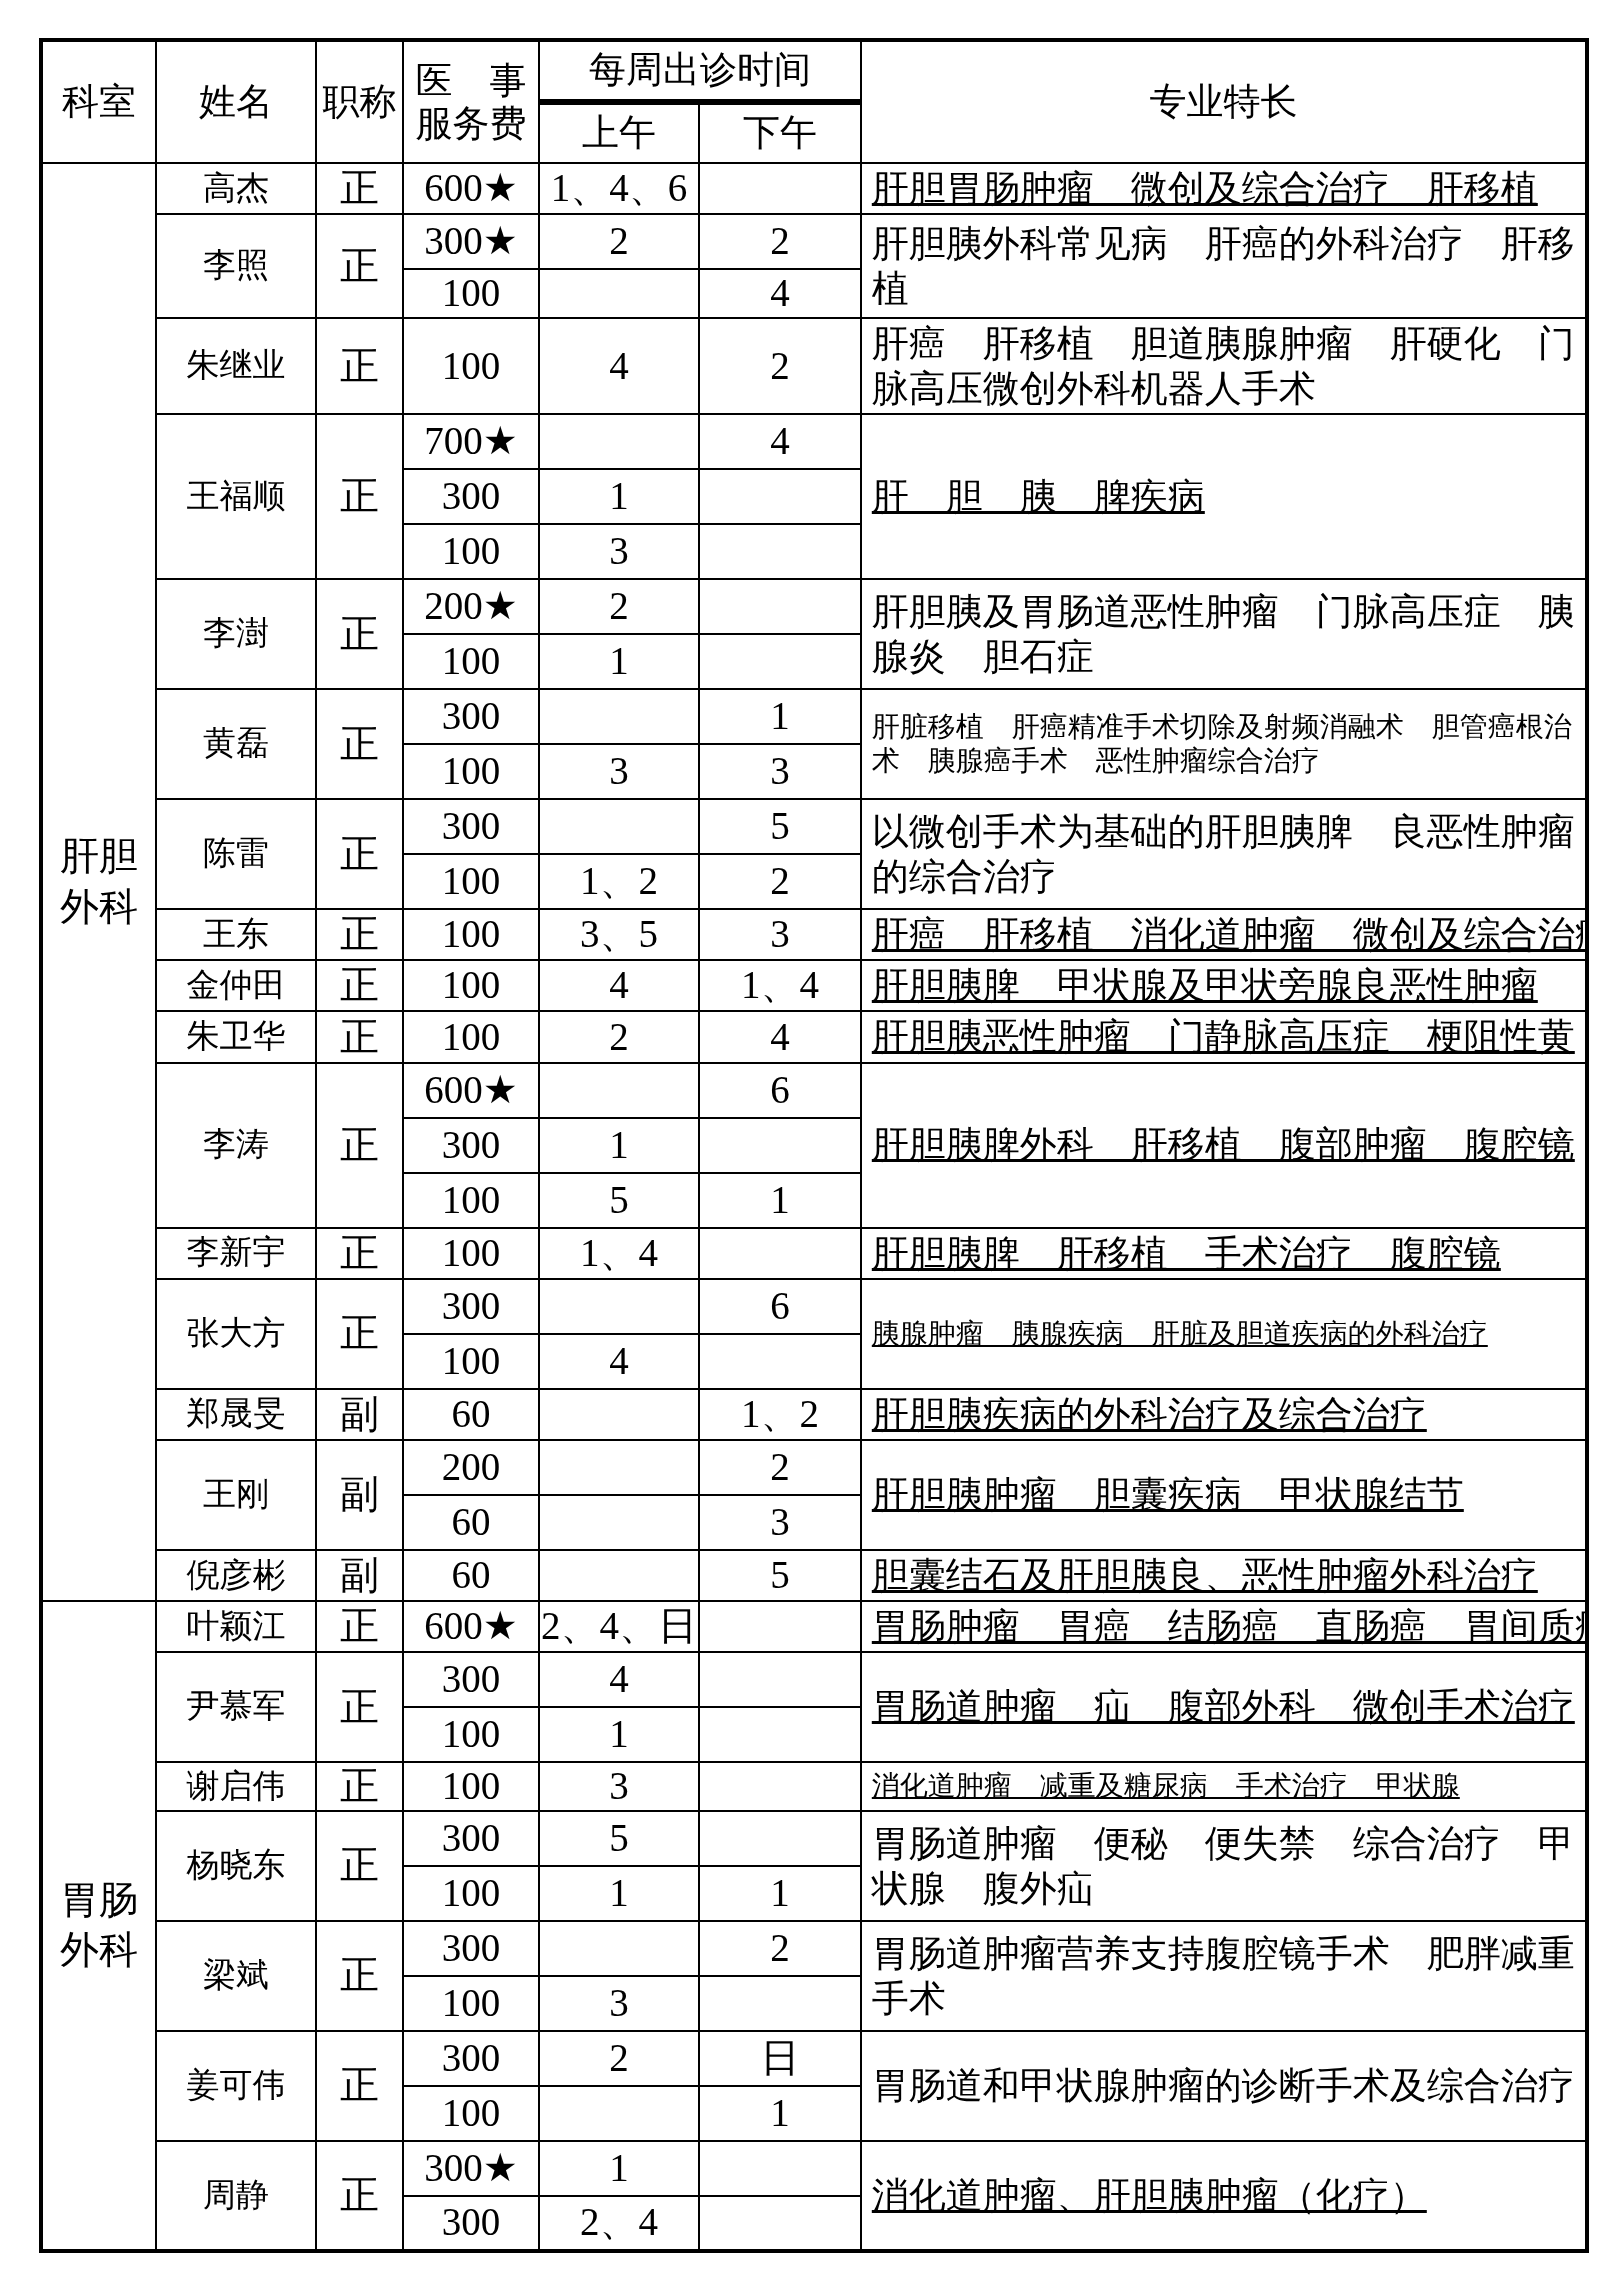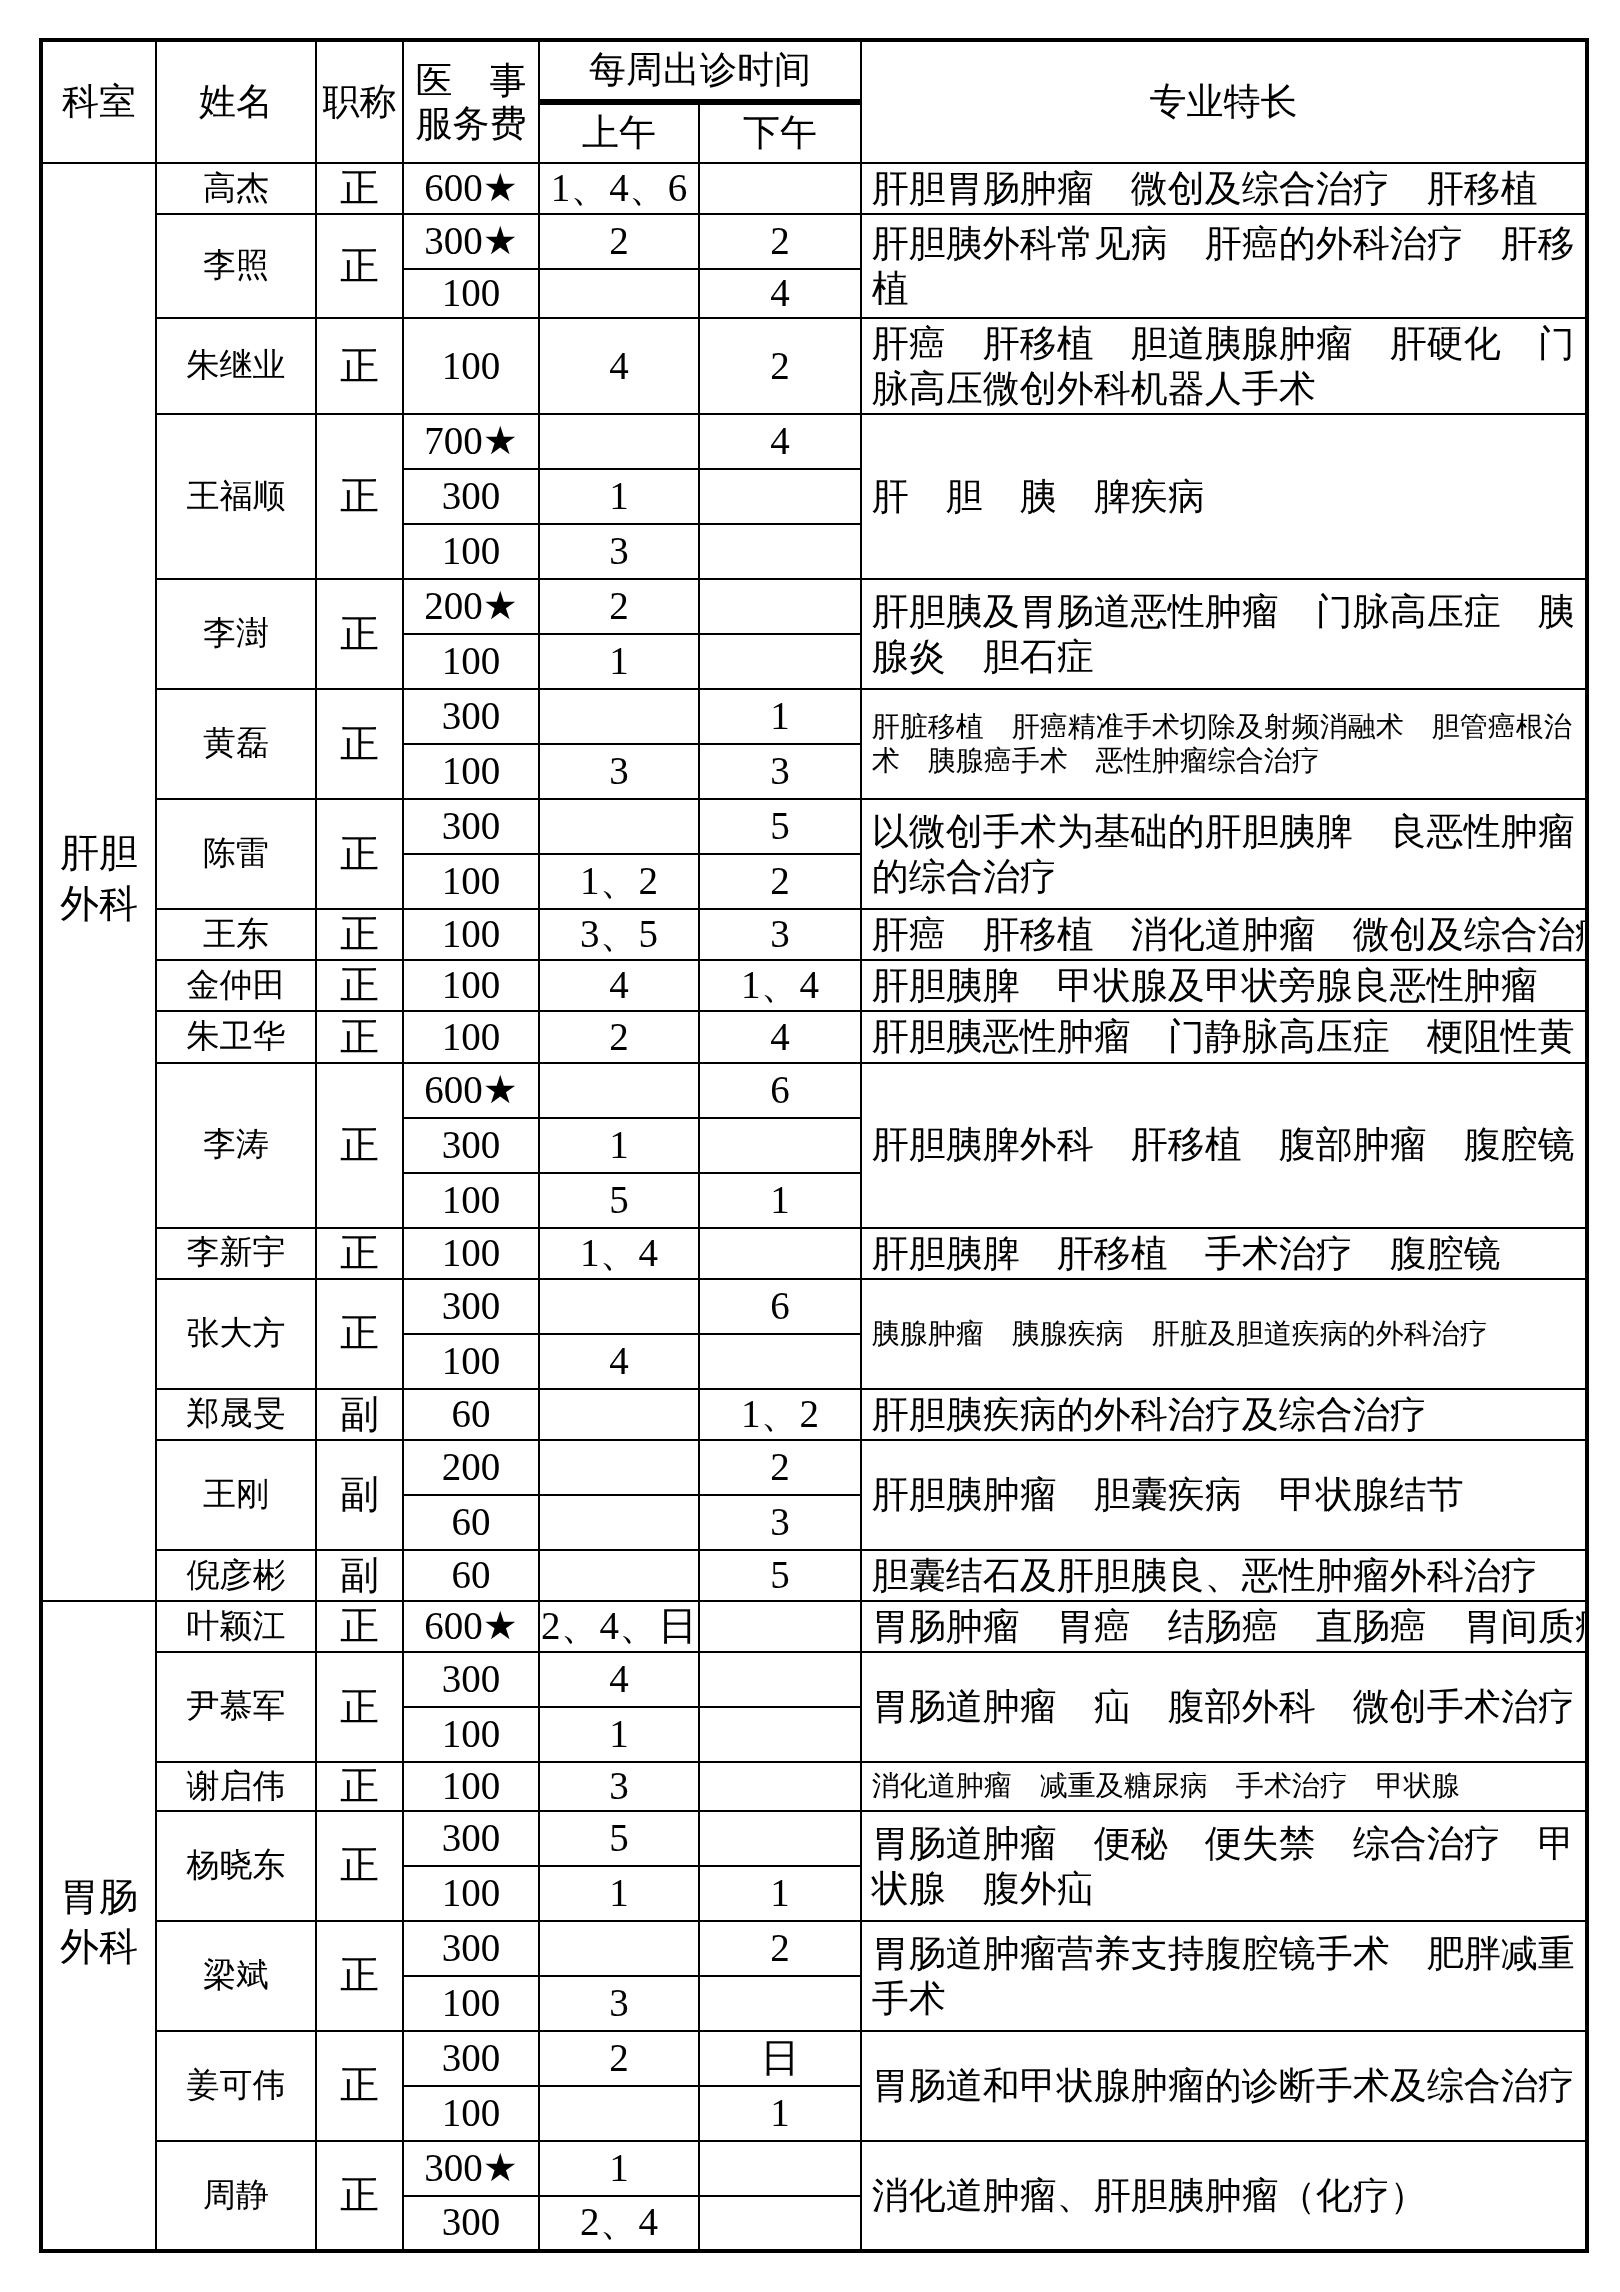--- a/index.html
+++ b/index.html
@@ -14,29 +14,29 @@
     text-align:center;vertical-align:middle;font-weight:normal;
     font-size:37px;line-height:1.2;overflow:hidden;
   }
   .hr1 th{height:57px;}
   .hr2 th{height:57px;}
   .schedhead{border-bottom:6.9px solid #000;}
   .feehead div{line-height:43px;}
   .r46{height:45px;}
   .r56{height:55px;}
   .r90{height:88px;}
-  .dept{font-size:39px;line-height:1.3;font-family:Liberation Mono, monospace;}
+  .dept{font-size:39px;line-height:1.3;}
   .name{font-size:33px;}
   .title{font-size:39px;}
   .fee,.am,.pm{font-size:39px;}
   .spec{
     text-align:left;padding:2px 9.8px;white-space:pre-wrap;
     font-size:37px;line-height:1.22;
   }
-  .one-line{white-space:nowrap;}
+  .one-line{white-space:nowrap;text-decoration:underline;}
   .sm{font-size:28px;}
 </style>
 </head>
 <body>
 
 <div class="sheet">
 <table>
   <colgroup>
     <col style="width:115px">
         <col style="width:160px">

